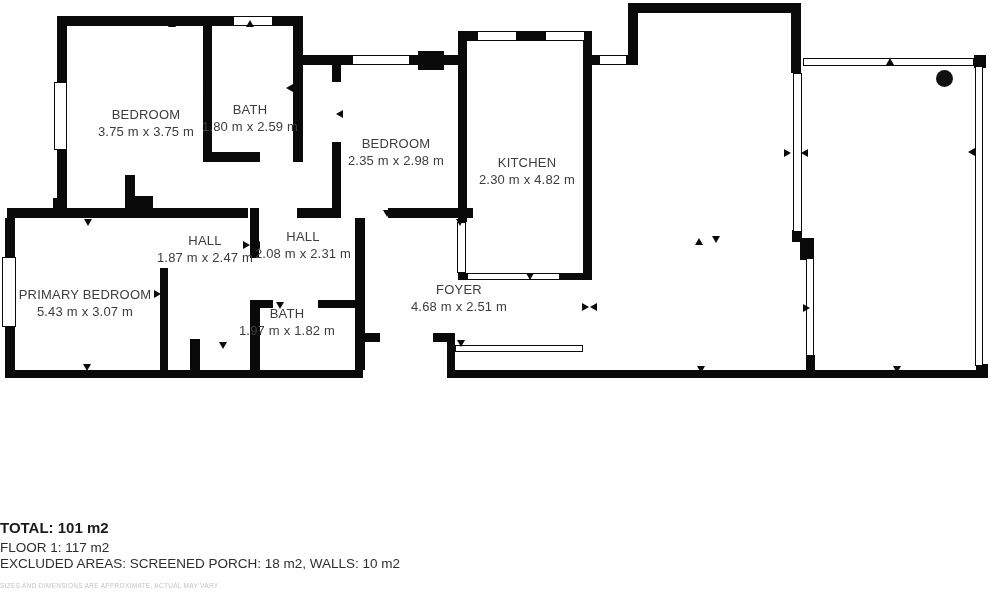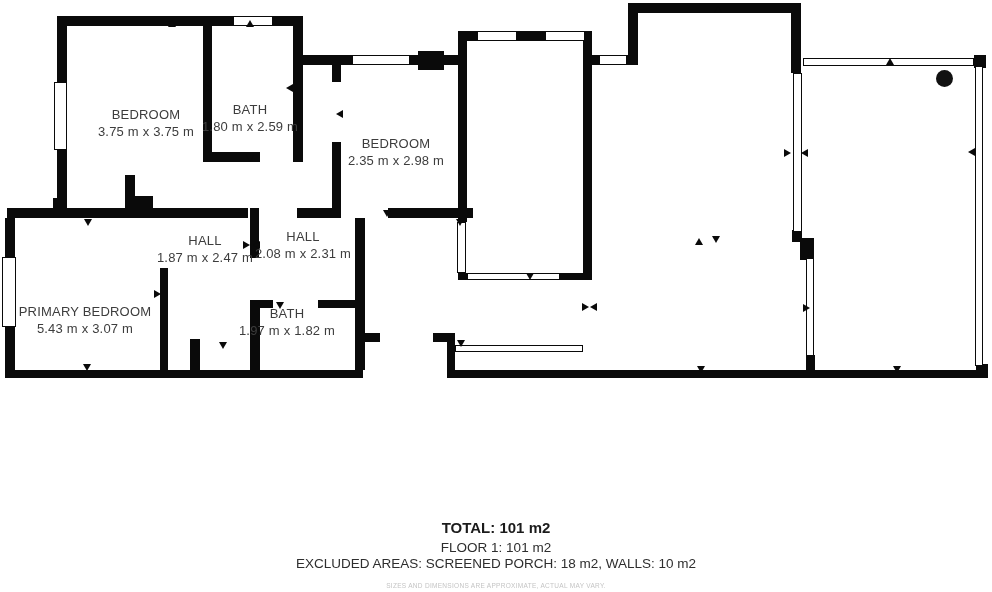--- a/index.html
+++ b/index.html
@@ -8,21 +8,21 @@
   .wall{position:absolute;background:#0a0a0a;}
   .win{position:absolute;background:#ffffff;border:1.5px solid #0a0a0a;box-sizing:border-box;}
   .room{position:absolute;transform:translate(-50%,-50%);text-align:center;color:#3d3d3d;
         font-size:13px;line-height:1.3;letter-spacing:.2px;white-space:nowrap;}
   .tri{position:absolute;width:0;height:0;}
   .t-up{border-left:4px solid transparent;border-right:4px solid transparent;border-bottom:7px solid #0a0a0a;}
   .t-down{border-left:4px solid transparent;border-right:4px solid transparent;border-top:7px solid #0a0a0a;}
   .t-left{border-top:4px solid transparent;border-bottom:4px solid transparent;border-right:7px solid #0a0a0a;}
   .t-right{border-top:4px solid transparent;border-bottom:4px solid transparent;border-left:7px solid #0a0a0a;}
   .scan{position:absolute;left:936px;top:70px;width:17px;height:17px;border-radius:50%;background:#111111;}
-  .f-line{position:absolute;left:0;right:0;text-align:center;color:#2e2e2e;font-size:13.5px;}
+  .f-line{position:absolute;left:0;right:0;text-align:left;color:#2e2e2e;font-size:13.5px;}
   .f-total{top:519px;font-weight:bold;font-size:15px;color:#1b1b1b;}
   .f-floor{top:540px;}
   .f-excl{top:556px;}
   .f-disc{top:582px;font-size:6.5px;color:#c4c4c4;letter-spacing:.3px;}
 </style>
 </head>
 <body>
 
 <div id="canvas">
 
@@ -131,35 +131,43 @@
     <div>3.75 m x 3.75 m</div>
   </div>
   <div class="room" style="left:250px;top:119px">
     <div>BATH</div>
     <div>1.80 m x 2.59 m</div>
   </div>
   <div class="room" style="left:396px;top:153px">
     <div>BEDROOM</div>
     <div>2.35 m x 2.98 m</div>
   </div>
+  <div class="room" style="left:527px;top:172px">
+    <div>KITCHEN</div>
+    <div>2.30 m x 4.82 m</div>
+  </div>
   <div class="room" style="left:205px;top:250px">
     <div>HALL</div>
     <div>1.87 m x 2.47 m</div>
   </div>
   <div class="room" style="left:303px;top:246px">
     <div>HALL</div>
     <div>2.08 m x 2.31 m</div>
   </div>
-  <div class="room" style="left:85px;top:321px">
+  <div class="room" style="left:85px;top:304px">
     <div>PRIMARY BEDROOM</div>
     <div>5.43 m x 3.07 m</div>
   </div>
   <div class="room" style="left:287px;top:323px">
     <div>BATH</div>
     <div>1.97 m x 1.82 m</div>
   </div>
+  <div class="room" style="left:459px;top:299px">
+    <div>FOYER</div>
+    <div>4.68 m x 2.51 m</div>
+  </div>
 
   <div class="f-line f-total">TOTAL: 101 m2</div>
-  <div class="f-line f-floor">FLOOR 1: 101 m2</div>
+  <div class="f-line f-floor">FLOOR 1: 117 m2</div>
   <div class="f-line f-excl">EXCLUDED AREAS: SCREENED PORCH: 18 m2, WALLS: 10 m2</div>
   <div class="f-line f-disc">SIZES AND DIMENSIONS ARE APPROXIMATE, ACTUAL MAY VARY.</div>
 
 </div>
 
 </body></html>

